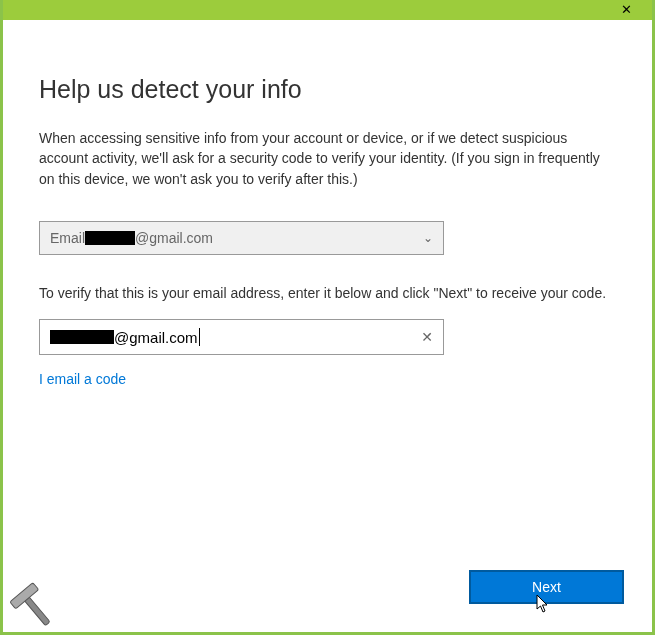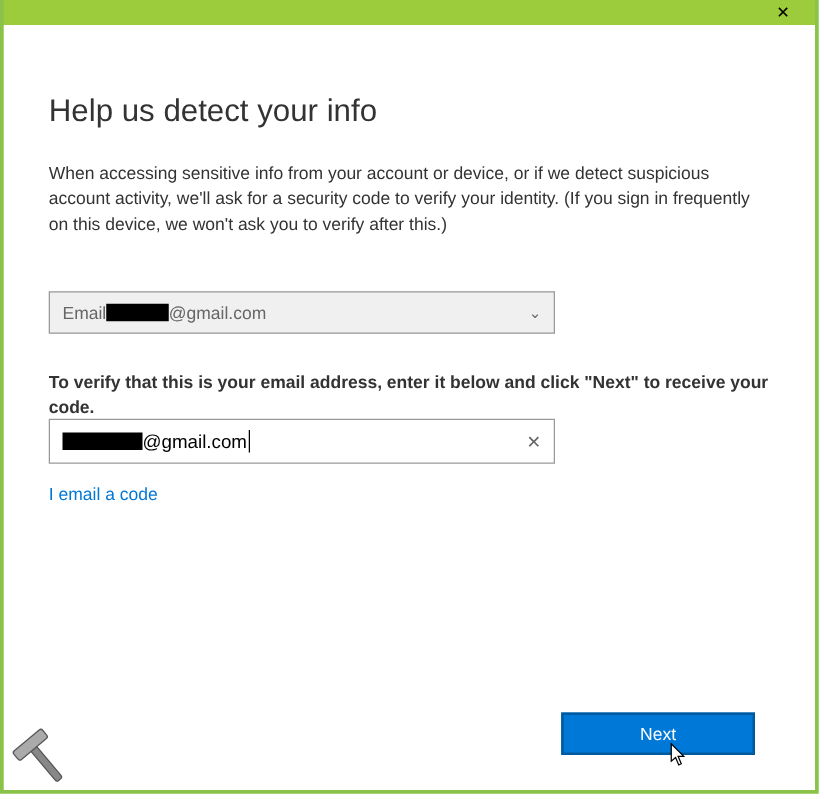--- a/index.html
+++ b/index.html
@@ -48,21 +48,21 @@
     .page-title {
       font-size: 25px;
       font-weight: 300;
       color: #333;
       margin-bottom: 24px;
     }
     .description {
       font-size: 14px;
       color: #333;
       line-height: 1.45;
-      margin-bottom: 44px;
+      margin-bottom: 32px;
     }
     .label-text {
       font-size: 14px;
       font-weight: 600;
       color: #333;
       margin-bottom: 10px;
     }
     .dropdown {
       width: 405px;
       height: 34px;
@@ -88,24 +88,24 @@
       vertical-align: middle;
     }
     .redact-sm { width: 50px; }
     .redact-md { width: 64px; }
     .chevron {
       color: #666;
       font-size: 12px;
     }
     .verify-text {
       font-size: 14px;
-      font-weight: 700;
+      font-weight: 400;
       color: #333;
       line-height: 1.45;
-      margin-bottom: 0;
+      margin-bottom: 16px;
     }
     .input-box {
       width: 405px;
       height: 36px;
       border: 1px solid #999;
       display: flex;
       align-items: center;
       justify-content: space-between;
       padding: 0 10px;
       margin-bottom: 16px;
@@ -130,21 +130,21 @@
       cursor: pointer;
     }
     .link {
       font-size: 14px;
       color: #0078d7;
       cursor: pointer;
     }
     .next-btn {
       position: absolute;
       bottom: 28px;
-      right: 48px;
+      right: 28px;
       width: 155px;
       height: 34px;
       background: #0078d7;
       border: 2px solid #005a9e;
       color: #fff;
       font-size: 14px;
       display: flex;
       align-items: center;
       justify-content: center;
       cursor: pointer;

